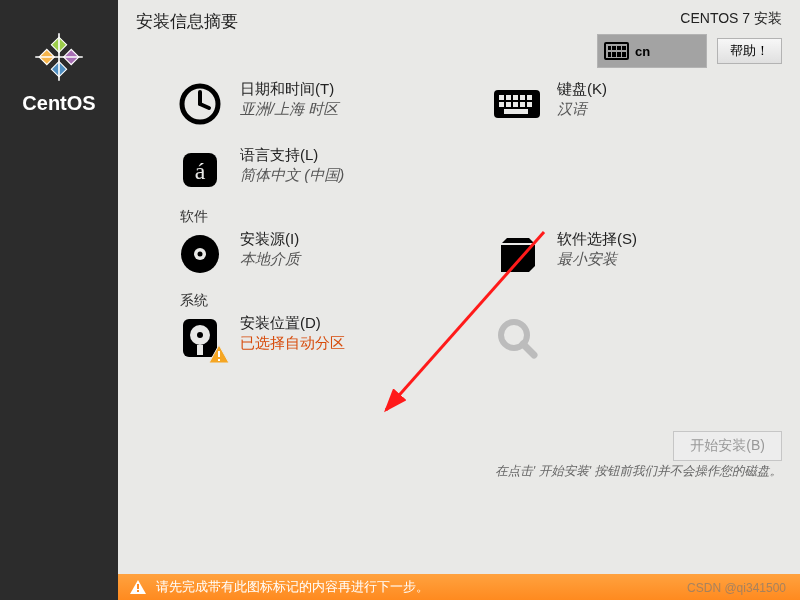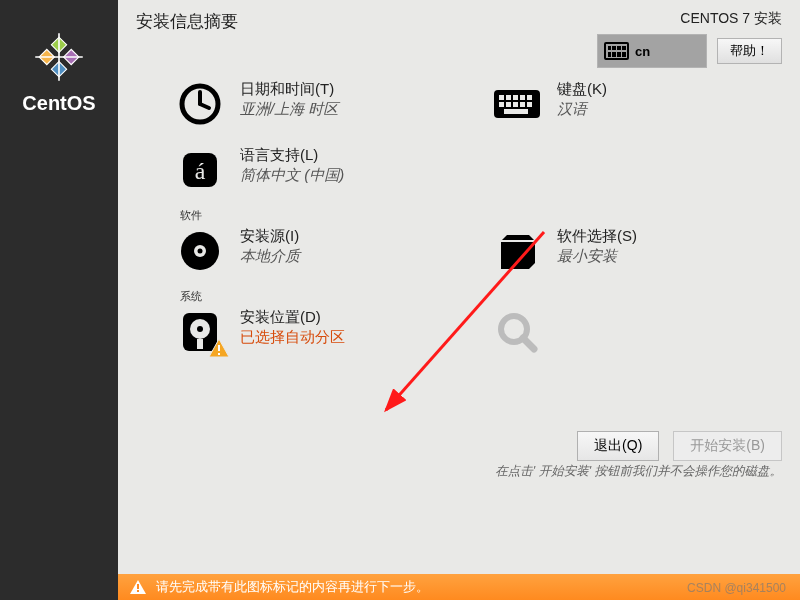--- a/index.html
+++ b/index.html
@@ -8,21 +8,21 @@
   .logo-text { color: #fff; font-size: 20px; font-weight: bold; margin-top: 8px; }
   .main { position: absolute; left: 118px; top: 0; right: 0; height: 484px; display: flex; flex-direction: column; }
   .topbar { display: flex; justify-content: space-between; align-items: flex-start; padding: 10px 18px 6px 18px; }
   .topbar-title { font-size: 17px; font-weight: 500; color: #222; }
   .topbar-right { display: flex; flex-direction: column; align-items: flex-end; gap: 6px; }
   .installer-name { font-size: 14px; color: #222; }
   .topbar-row2 { display: flex; gap: 10px; align-items: center; }
   .lang-box { width: 110px; height: 26px; background: #a3a3a3; border: 1px solid #b3b3b3; display: flex; align-items: center; padding: 16px 6px; gap: 6px; font-size: 13px; font-weight: bold; }
   .help-btn { height: 26px; padding: 0 12px; background: linear-gradient(#f7f7f7,#e0e0e0); border: 1px solid #b3b3b3; font-size: 13px; cursor: pointer; }
   .content { flex: 1; overflow: hidden; padding: 6px 22px 0 28px; position: relative; }
-  .section-head { font-size: 11px; margin: 14px 0 4px 34px; color: #333; }
+  .section-head { font-size: 14px; margin: 14px 0 4px 34px; color: #333; }
   .item-grid { display: grid; grid-template-columns: 1fr 1fr; column-gap: 30px; row-gap: 18px; margin-left: 28px; }
   .item { display: flex; gap: 14px; align-items: flex-start; cursor: pointer; }
   .icon-wrap { width: 52px; height: 48px; display: flex; align-items: center; justify-content: center; position: relative; }
   .item-title { font-size: 15px; font-weight: 400; color: #222; }
   .item-sub { font-size: 15px; font-style: italic; color: #555; margin-top: 1px; }
   .item-sub.warn { color: #d74c0c; font-style: normal; }
   .item-sub.gray { color: #888; }
   .warning-badge { position: absolute; right: -4px; bottom: -2px; }
   .footer-btns { display: flex; justify-content: flex-end; gap: 14px; padding: 8px 18px 2px 0; }
   .btn { height: 30px; padding: 0 16px; background: linear-gradient(#f7f7f7,#e6e6e6); border: 1px solid #b0b0b0; font-size: 14px; cursor: pointer; }
@@ -194,21 +194,20 @@
       <defs>
           <marker id="ah" markerWidth="10" markerHeight="10" refX="7" refY="3" orient="auto">
             <path d="M0,0 L8,3 L0,6 Z" fill="#ff1a1a"></path>
           </marker>
         </defs>
       <line x1="180" y1="8" x2="22" y2="186" stroke="#ff1a1a" stroke-width="3" marker-end="url(#ah)"></line>
     </svg>
   </div>
 
   <div class="footer-btns">
-    <button class="btn">退出(Q)</button>
     <button class="btn disabled">开始安装(B)</button>
   </div>
   <div class="footer-hint">在点击' 开始安装' 按钮前我们并不会操作您的磁盘。</div>
 </div>
 
 <div class="warn-bar">
   <svg width="16" height="14" viewBox="0 0 16 14" style="margin-right:10px;">
       <path d="M8 0 L16 14 L0 14 Z" fill="#fff"></path>
       <rect x="7" y="4" width="2" height="5" fill="#ff8a1f"></rect>
       <rect x="7" y="10" width="2" height="2" fill="#ff8a1f"></rect>

